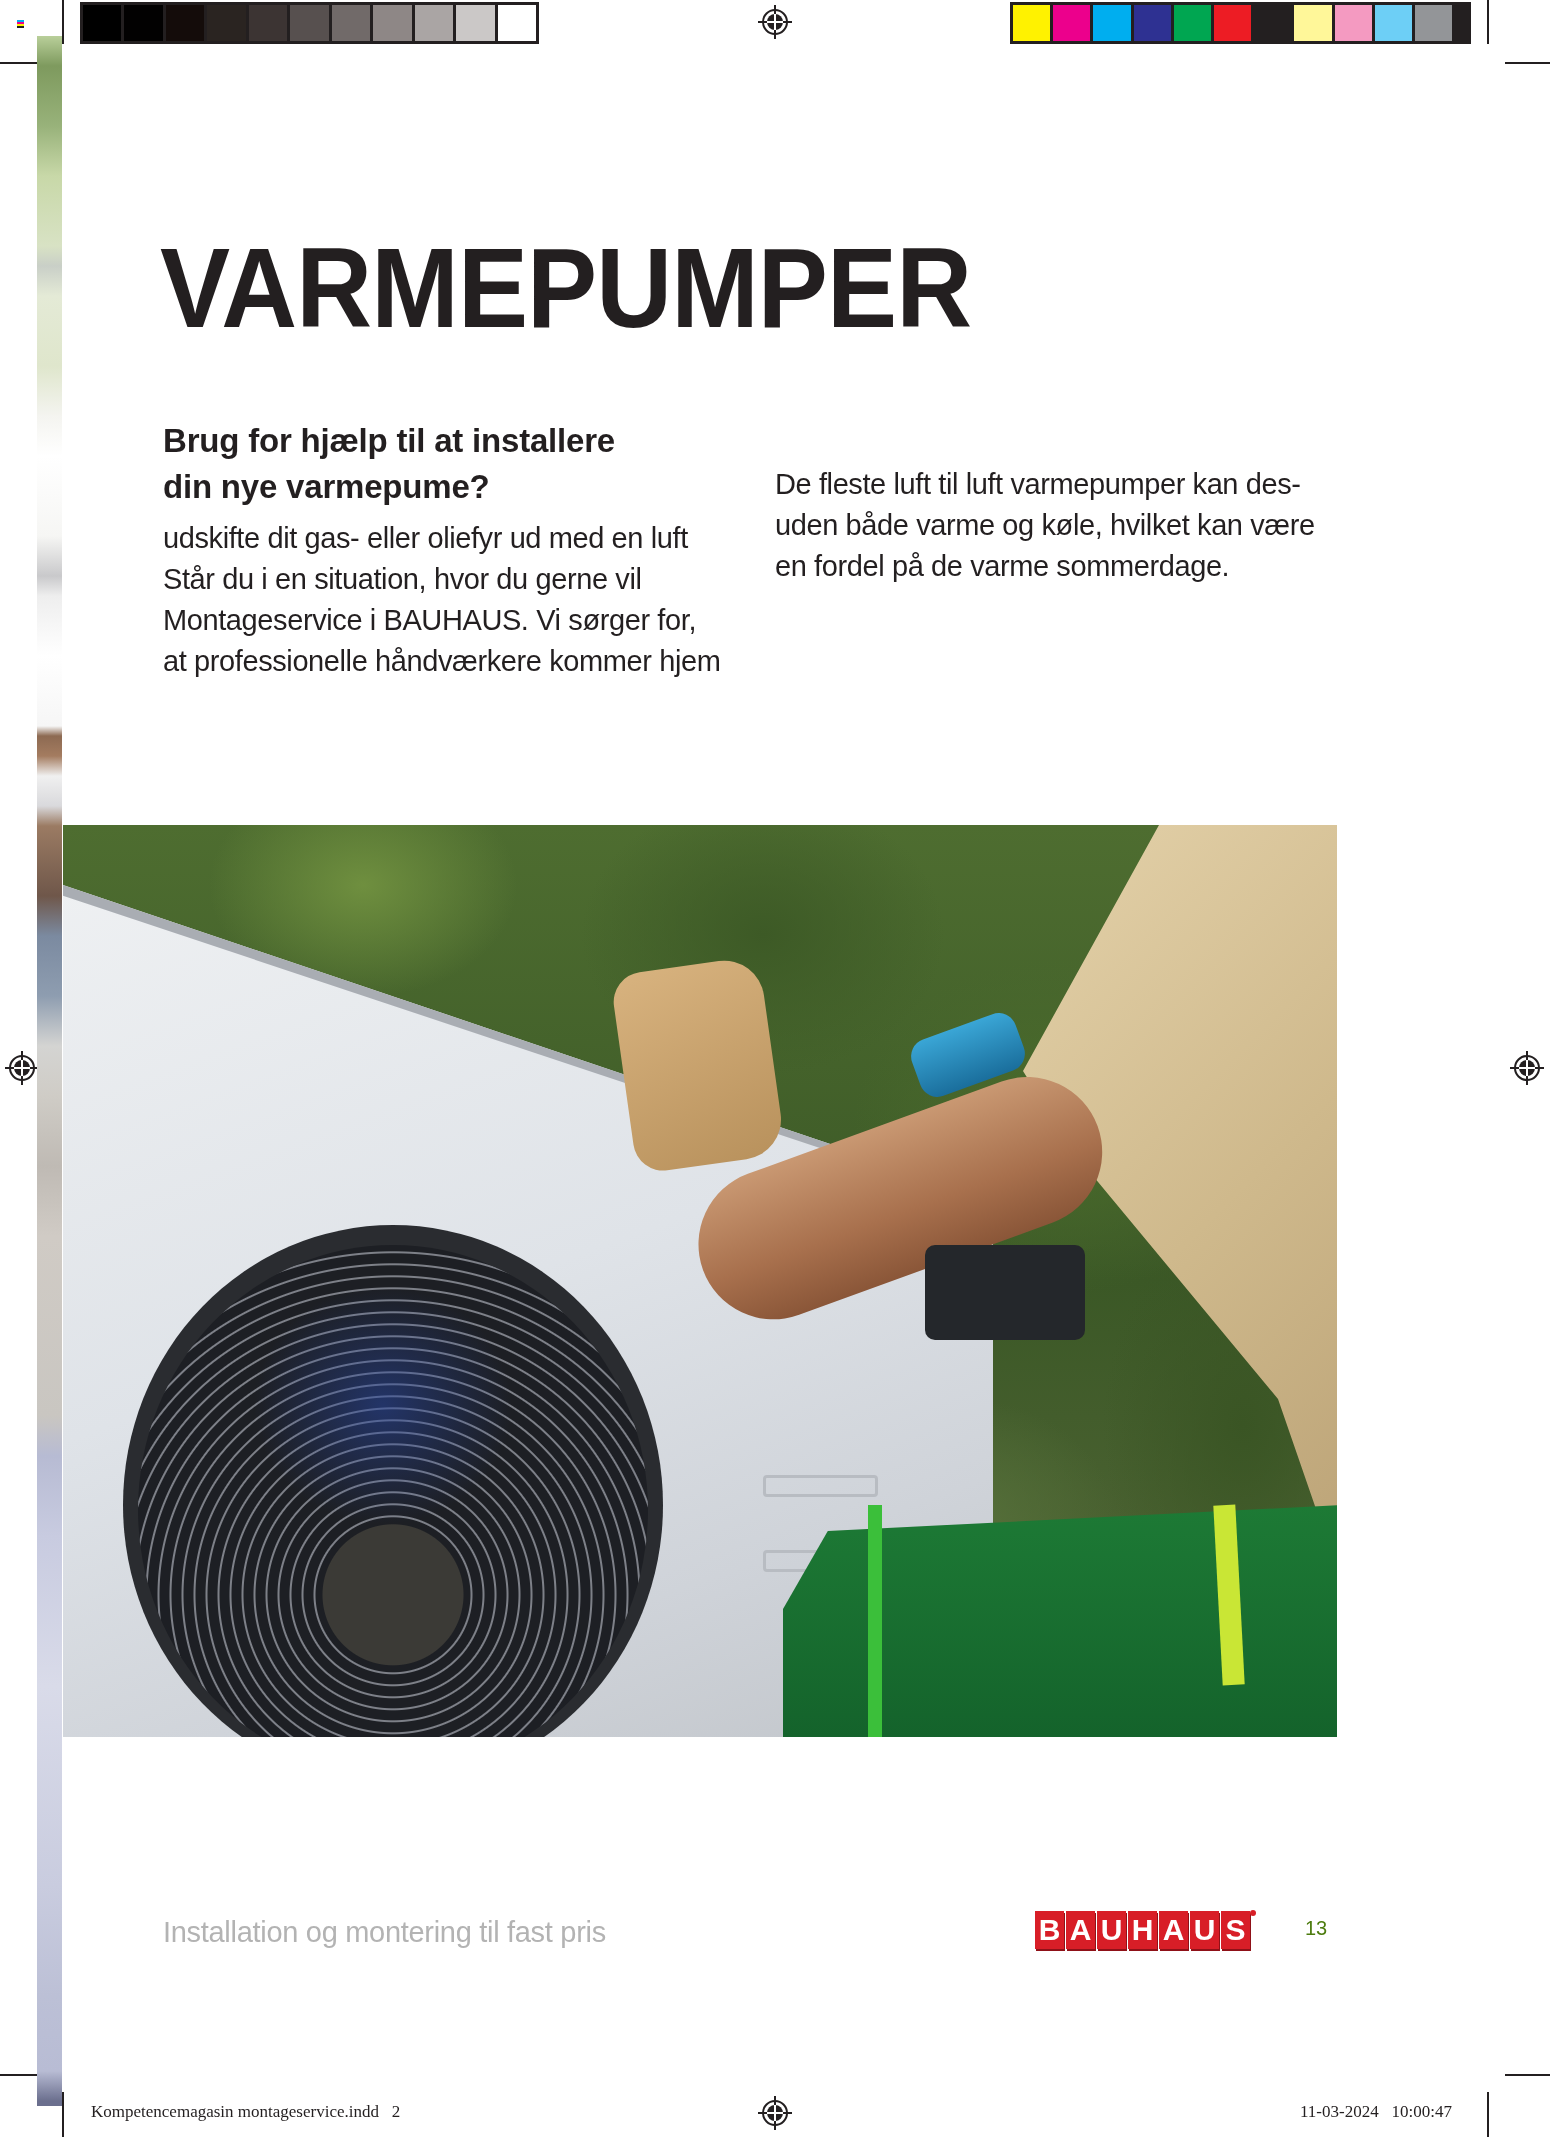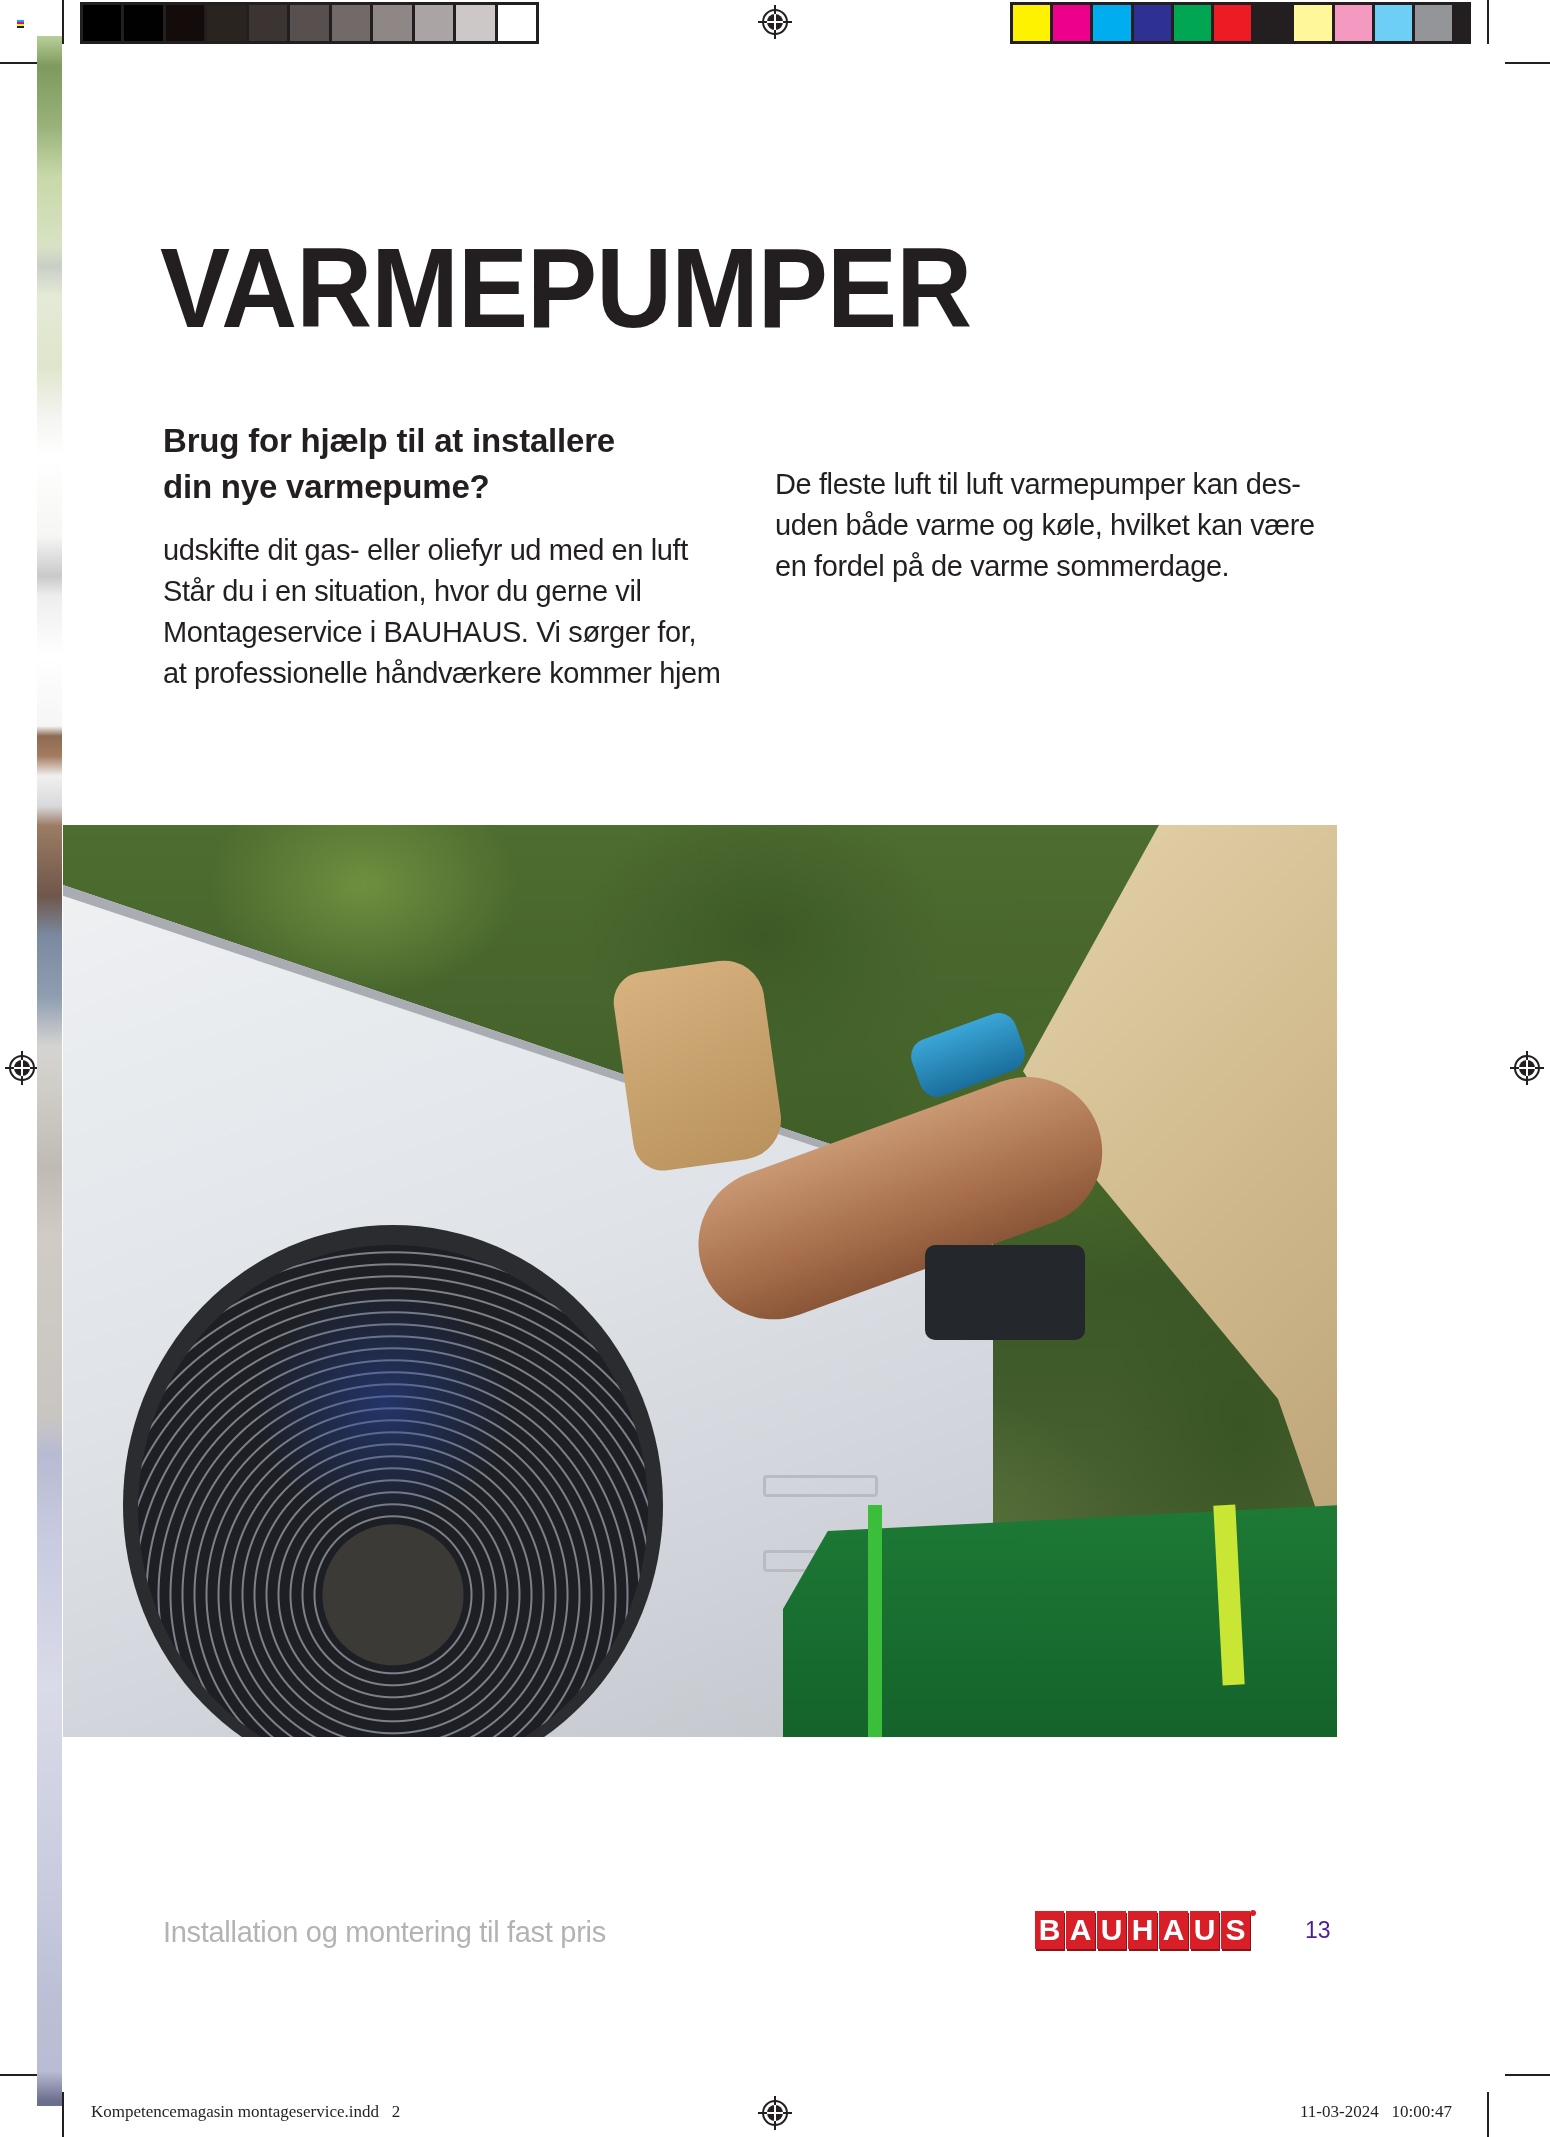--- a/index.html
+++ b/index.html
@@ -35,21 +35,21 @@
       #c9ccdf 1850px, #bcc0d6 1960px, #b8bcd4 2035px, #6b6f8e 2065px);
   }
 
   
   .title { position: absolute; left: 160px; top: 232px; font-size: 113px; font-weight: 700; letter-spacing: -1px;
     line-height: 1; color: #231f20; transform: scaleX(0.93); transform-origin: left top; font-family: "Liberation Sans", sans-serif; }
 
   .col { position: absolute; font-size: 29px; line-height: 41px; color: #231f20; letter-spacing: -0.4px; }
   .col-left { left: 163px; top: 418px; width: 575px; }
   .col-right { left: 775px; top: 423px; width: 590px; }
-  .lead { font-weight: 700; font-size: 33px; line-height: 46px; letter-spacing: -0.2px; margin-bottom: 20px; }
+  .lead { font-weight: 700; font-size: 33px; line-height: 46px; letter-spacing: -0.2px; margin-bottom: 8px; }
   .col p { margin: 0; }
   .col .line { display: block; white-space: nowrap; }
   .col-right .para-gap { height: 41px; }
 
   
   .photo { position: absolute; left: 63px; top: 825px; width: 1274px; height: 912px; overflow: hidden;
     background: #5c7a3a; }
   .photo .hedge { position: absolute; inset: 0;
     background:
       radial-gradient(ellipse 220px 160px at 300px 60px, #6f8f3f 0%, transparent 70%),
@@ -88,21 +88,21 @@
     clip-path: polygon(8% 10%, 100% 0, 100% 100%, 0 100%, 0 40%); }
   .photo .bag-stripe { position: absolute; left: 1155px; top: 680px; width: 22px; height: 180px; background: #c9e635; transform: rotate(-3deg); }
   .photo .bag-stripe2 { position: absolute; left: 805px; top: 680px; width: 14px; height: 240px; background: #3bbf3a; }
 
   
   .footer-tag { position: absolute; left: 163px; top: 1916px; font-size: 29px; color: #b3b3b3; letter-spacing: -0.3px; }
   .logo { position: absolute; left: 1035px; top: 1911px; height: 39px; display: flex; gap: 2px; }
   .logo .lt { width: 29px; height: 38px; background: #d81e27; color: #fff; font-weight: 700; font-size: 30px;
     display: flex; align-items: center; justify-content: center; box-shadow: 1px 2px 0 #8f1118; font-family: "Liberation Sans", sans-serif; }
   .logo .reg-mark { position: absolute; right: -6px; top: -1px; width: 6px; height: 6px; border-radius: 50%; background: #d81e27; }
-  .page-num { position: absolute; left: 1305px; top: 1917px; font-size: 23px; color: #4c1d95; }
+  .page-num { position: absolute; left: 1305px; top: 1917px; font-size: 20px; color: #4d7c0f; }
 
   .slug { position: absolute; top: 2102px; font-family: "Liberation Serif", serif; font-size: 17px; color: #231f20; }
   .slug-left { left: 91px; }
   .slug-right { left: 1300px; }
 </style>
 </head>
 <body>
 
 <div class="tiny-cmyk">
   <div style="background:#00aeef"></div>

